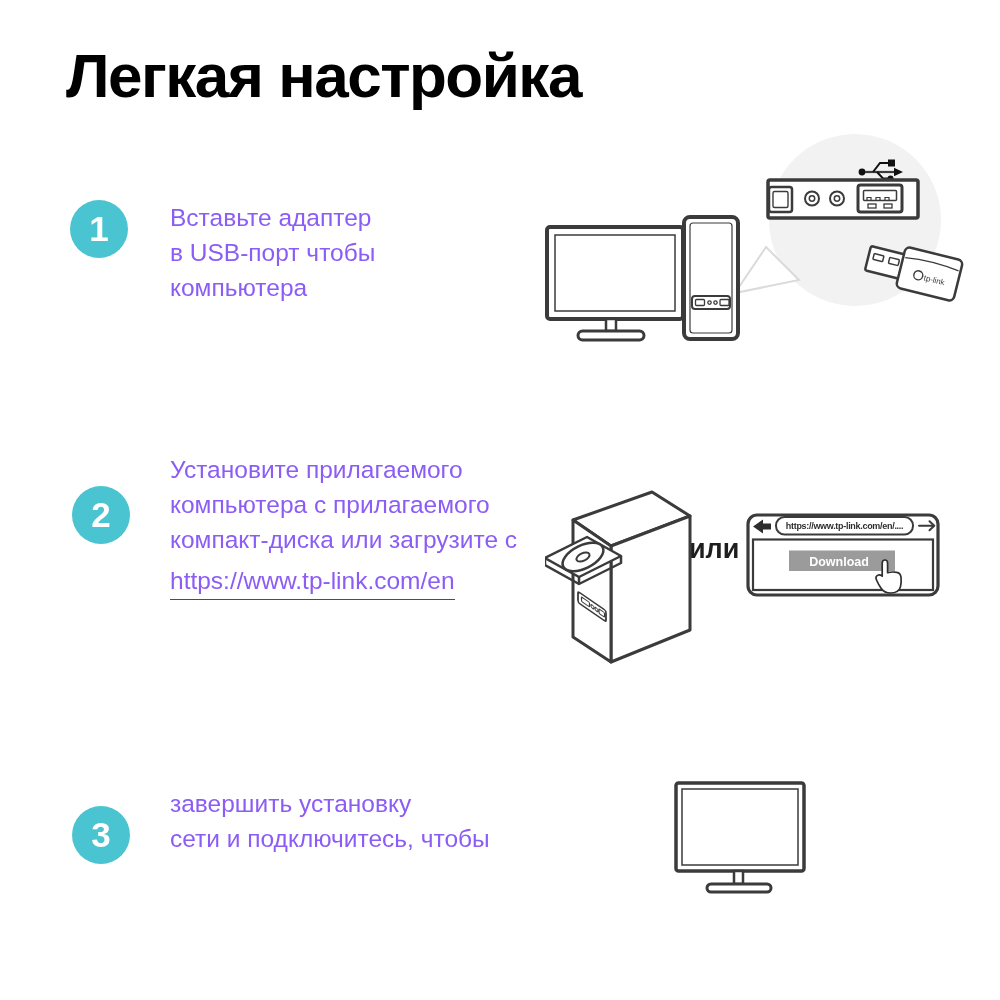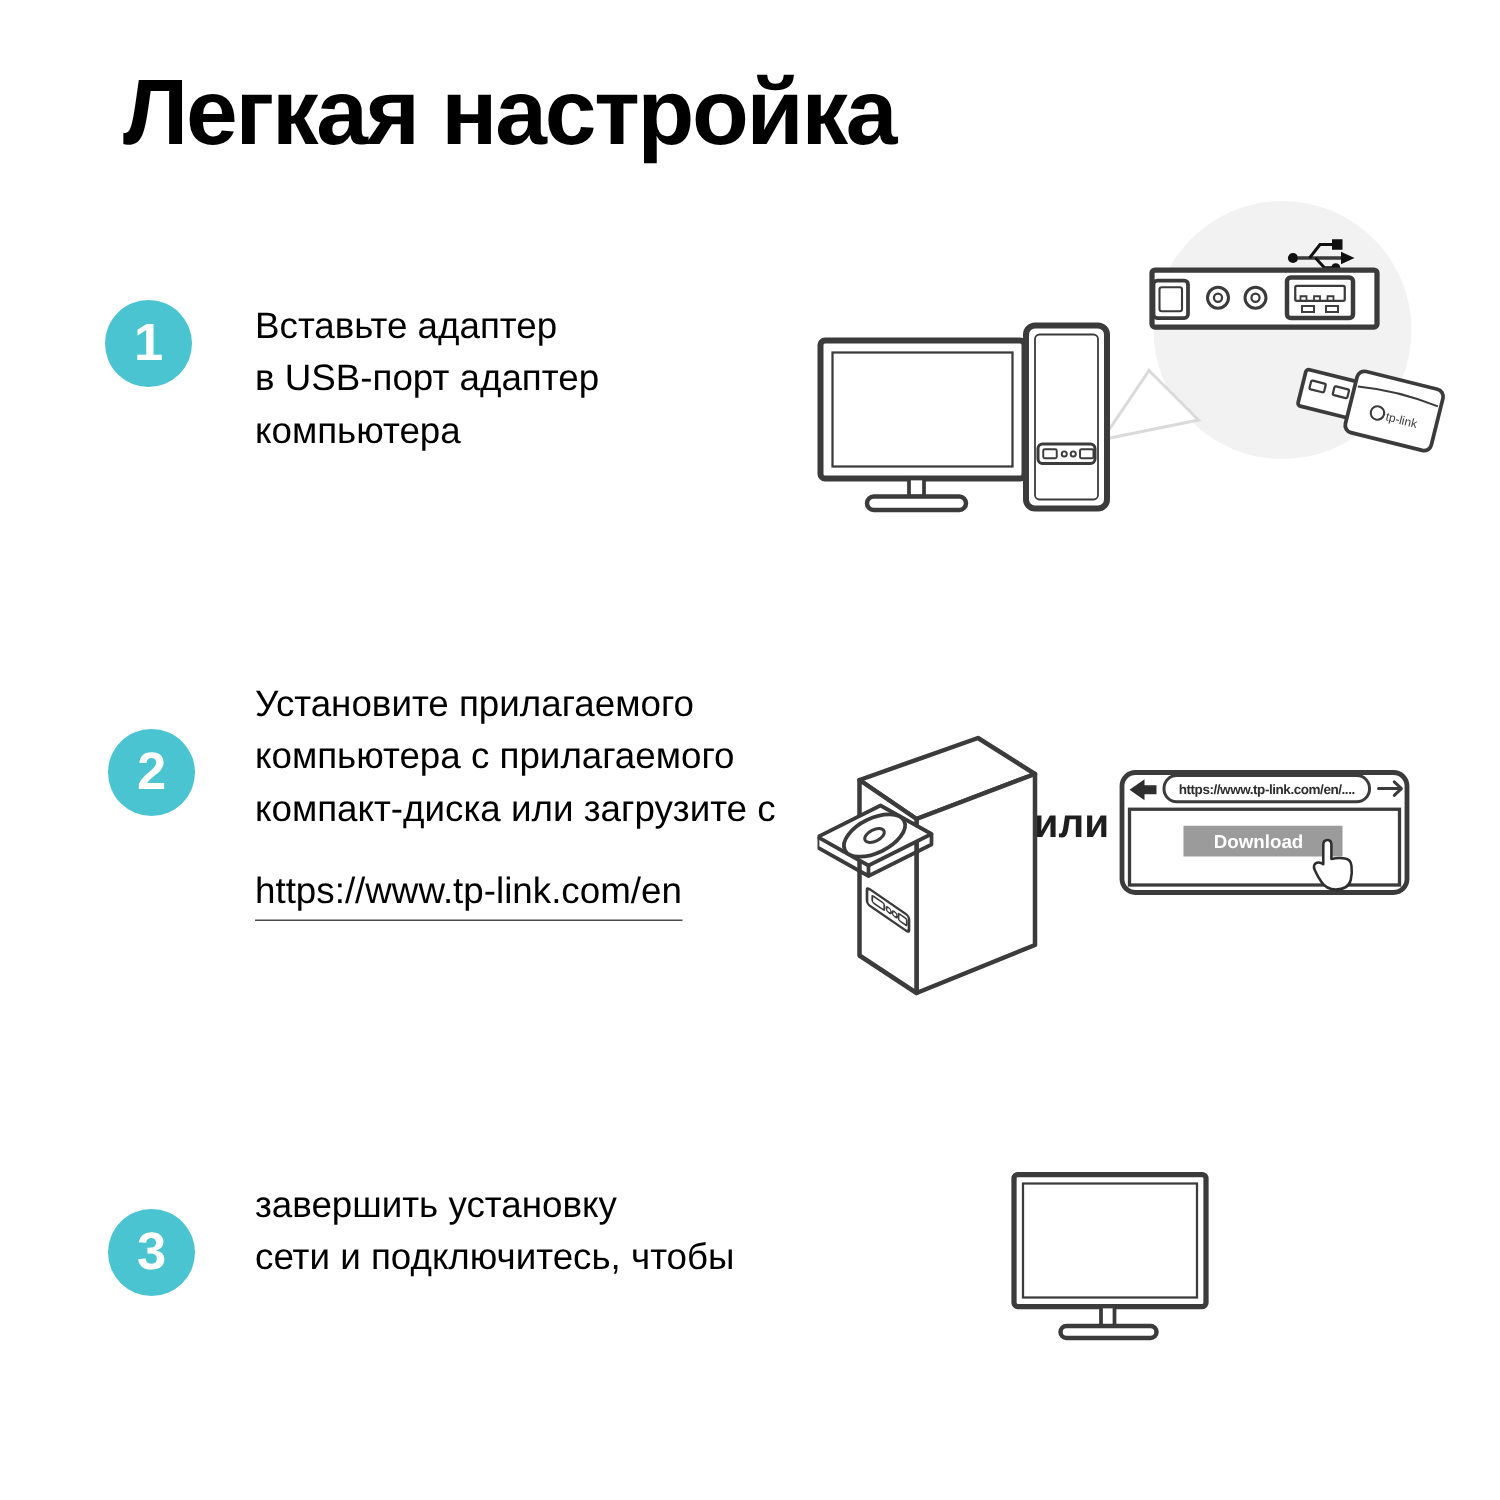--- a/index.html
+++ b/index.html
@@ -3,33 +3,33 @@
 <meta charset="utf-8">
 <style>
   html,body { margin:0; padding:0; }
   body {
     width:1000px; height:1000px; position:relative; overflow:hidden;
     background:#ffffff; font-family:"Liberation Sans", sans-serif;
   }
   .page-title {
     position:absolute; left:66px; top:40px;
     font-size:62px; font-weight:bold; color:#000;
-    letter-spacing:-1.5px; white-space:nowrap;margin-left:16px;
+    letter-spacing:-1.5px; white-space:nowrap;
   }
   .badge {
     position:absolute; width:58px; height:58px; border-radius:50%;
     background:#4AC4D0; color:#fff; display:flex; align-items:center; justify-content:center;
     font-size:35px; font-weight:bold;
   }
   .step-text {
-    position:absolute; left:170px; font-size:24.5px; color:#000000;
+    position:absolute; left:170px; font-size:24.5px; color:#8b5cf6;
     line-height:35px; white-space:nowrap;
   }
   .link-line {
-    display:table; line-height:30px; margin-top:23px;
+    display:table; line-height:30px; margin-top:9px;
     padding-bottom:3px; border-bottom:1.8px solid #4D4D4D;
   }
   .or-label {
     position:absolute; left:689px; top:534px;
     font-size:27px; font-weight:bold; color:#1e1e1e;
   }
   .illus { position:absolute; }
   svg .ink   { stroke:#3B3B3B; fill:#ffffff; }
   svg .inkln { stroke:#3B3B3B; fill:none; }
   svg .fillink { fill:#2E2E2E; stroke:none; }
@@ -38,21 +38,21 @@
 </head>
 <body>
 
 <div class="page-title">Легкая настройка</div>
 
 <div class="badge" style="left:70px; top:200px;">
   <span>1</span>
 </div>
 <div class="step-text" style="top:200px;">
   <div>Вставьте адаптер</div>
-  <div>в USB-порт адаптер</div>
+  <div>в USB-порт чтобы</div>
   <div>компьютера</div>
 </div>
 
 <svg class="illus" style="left:540px; top:130px;" width="450" height="220" viewBox="0 0 450 220">
 
   <circle cx="315" cy="90" r="86" fill="#F2F2F2"></circle>
 
   <polygon points="195,163 226,117 259,150" fill="#ffffff" stroke="#DADADA" stroke-width="2"></polygon>
 
   <g>

